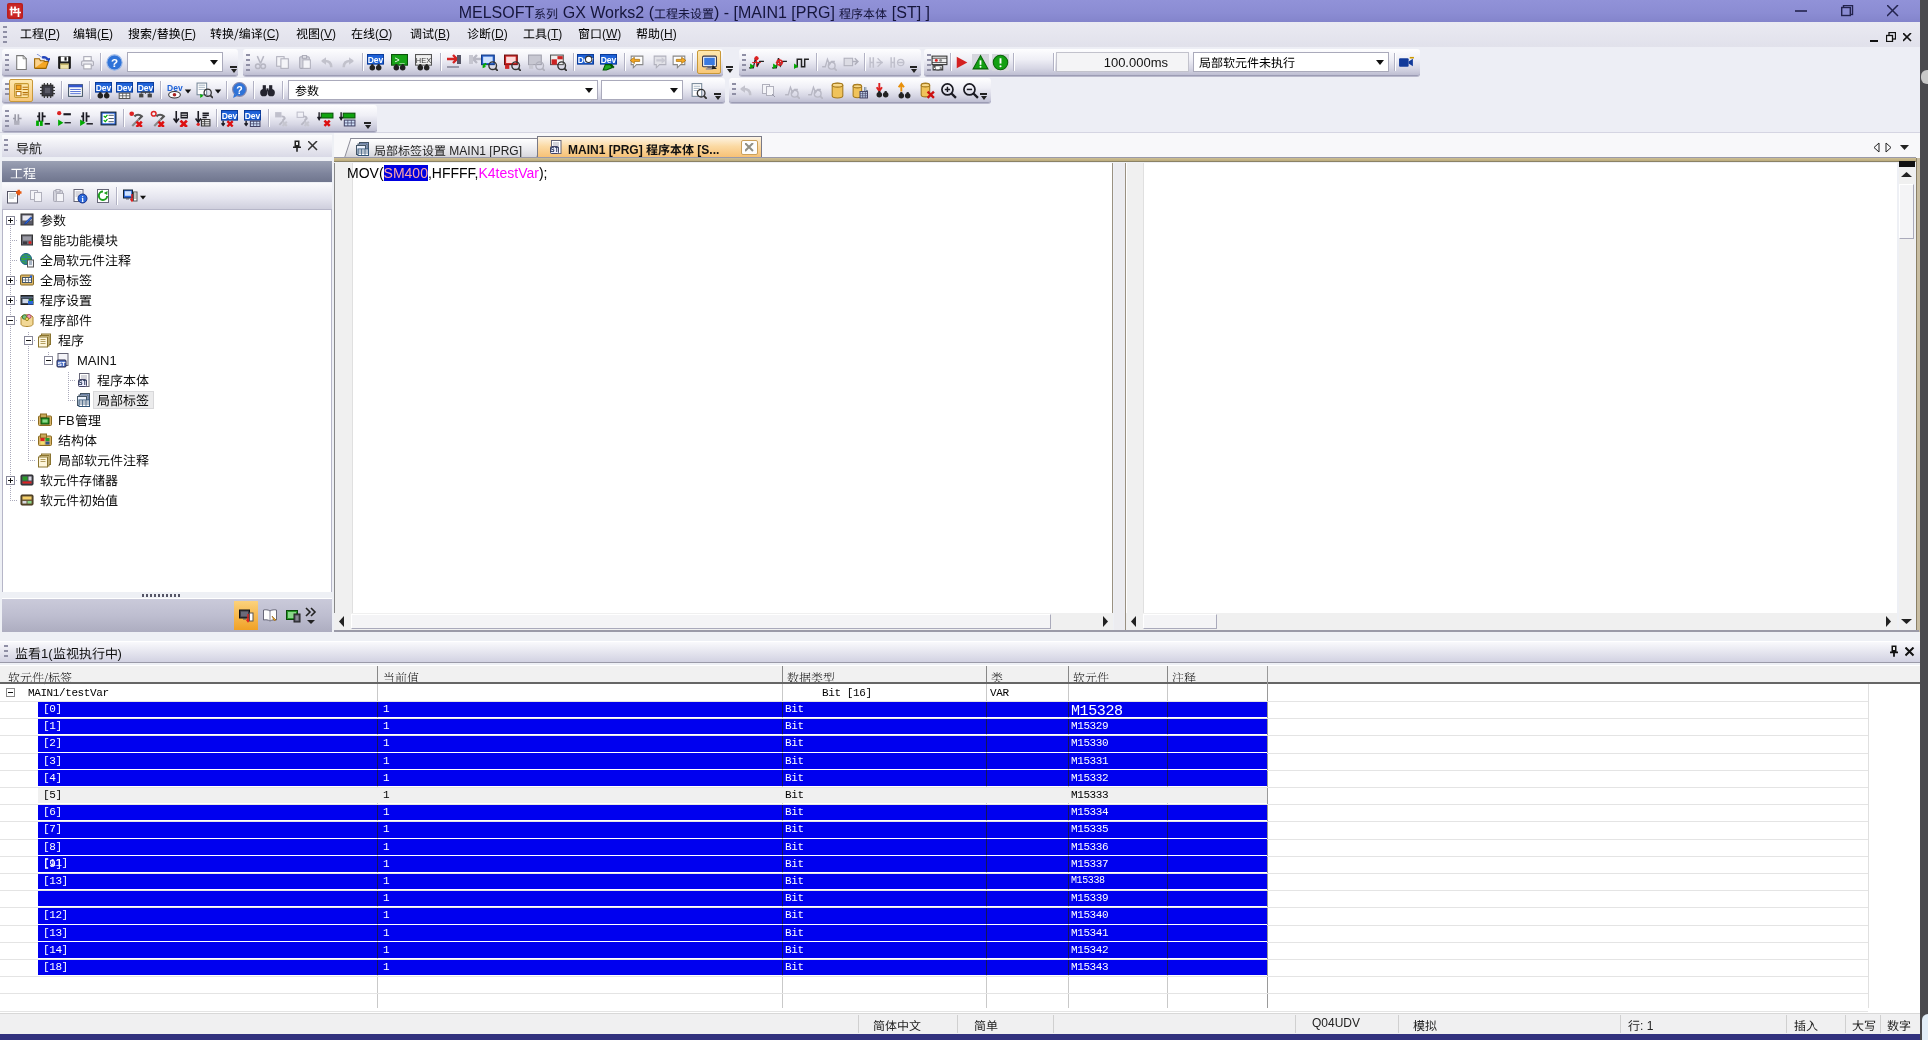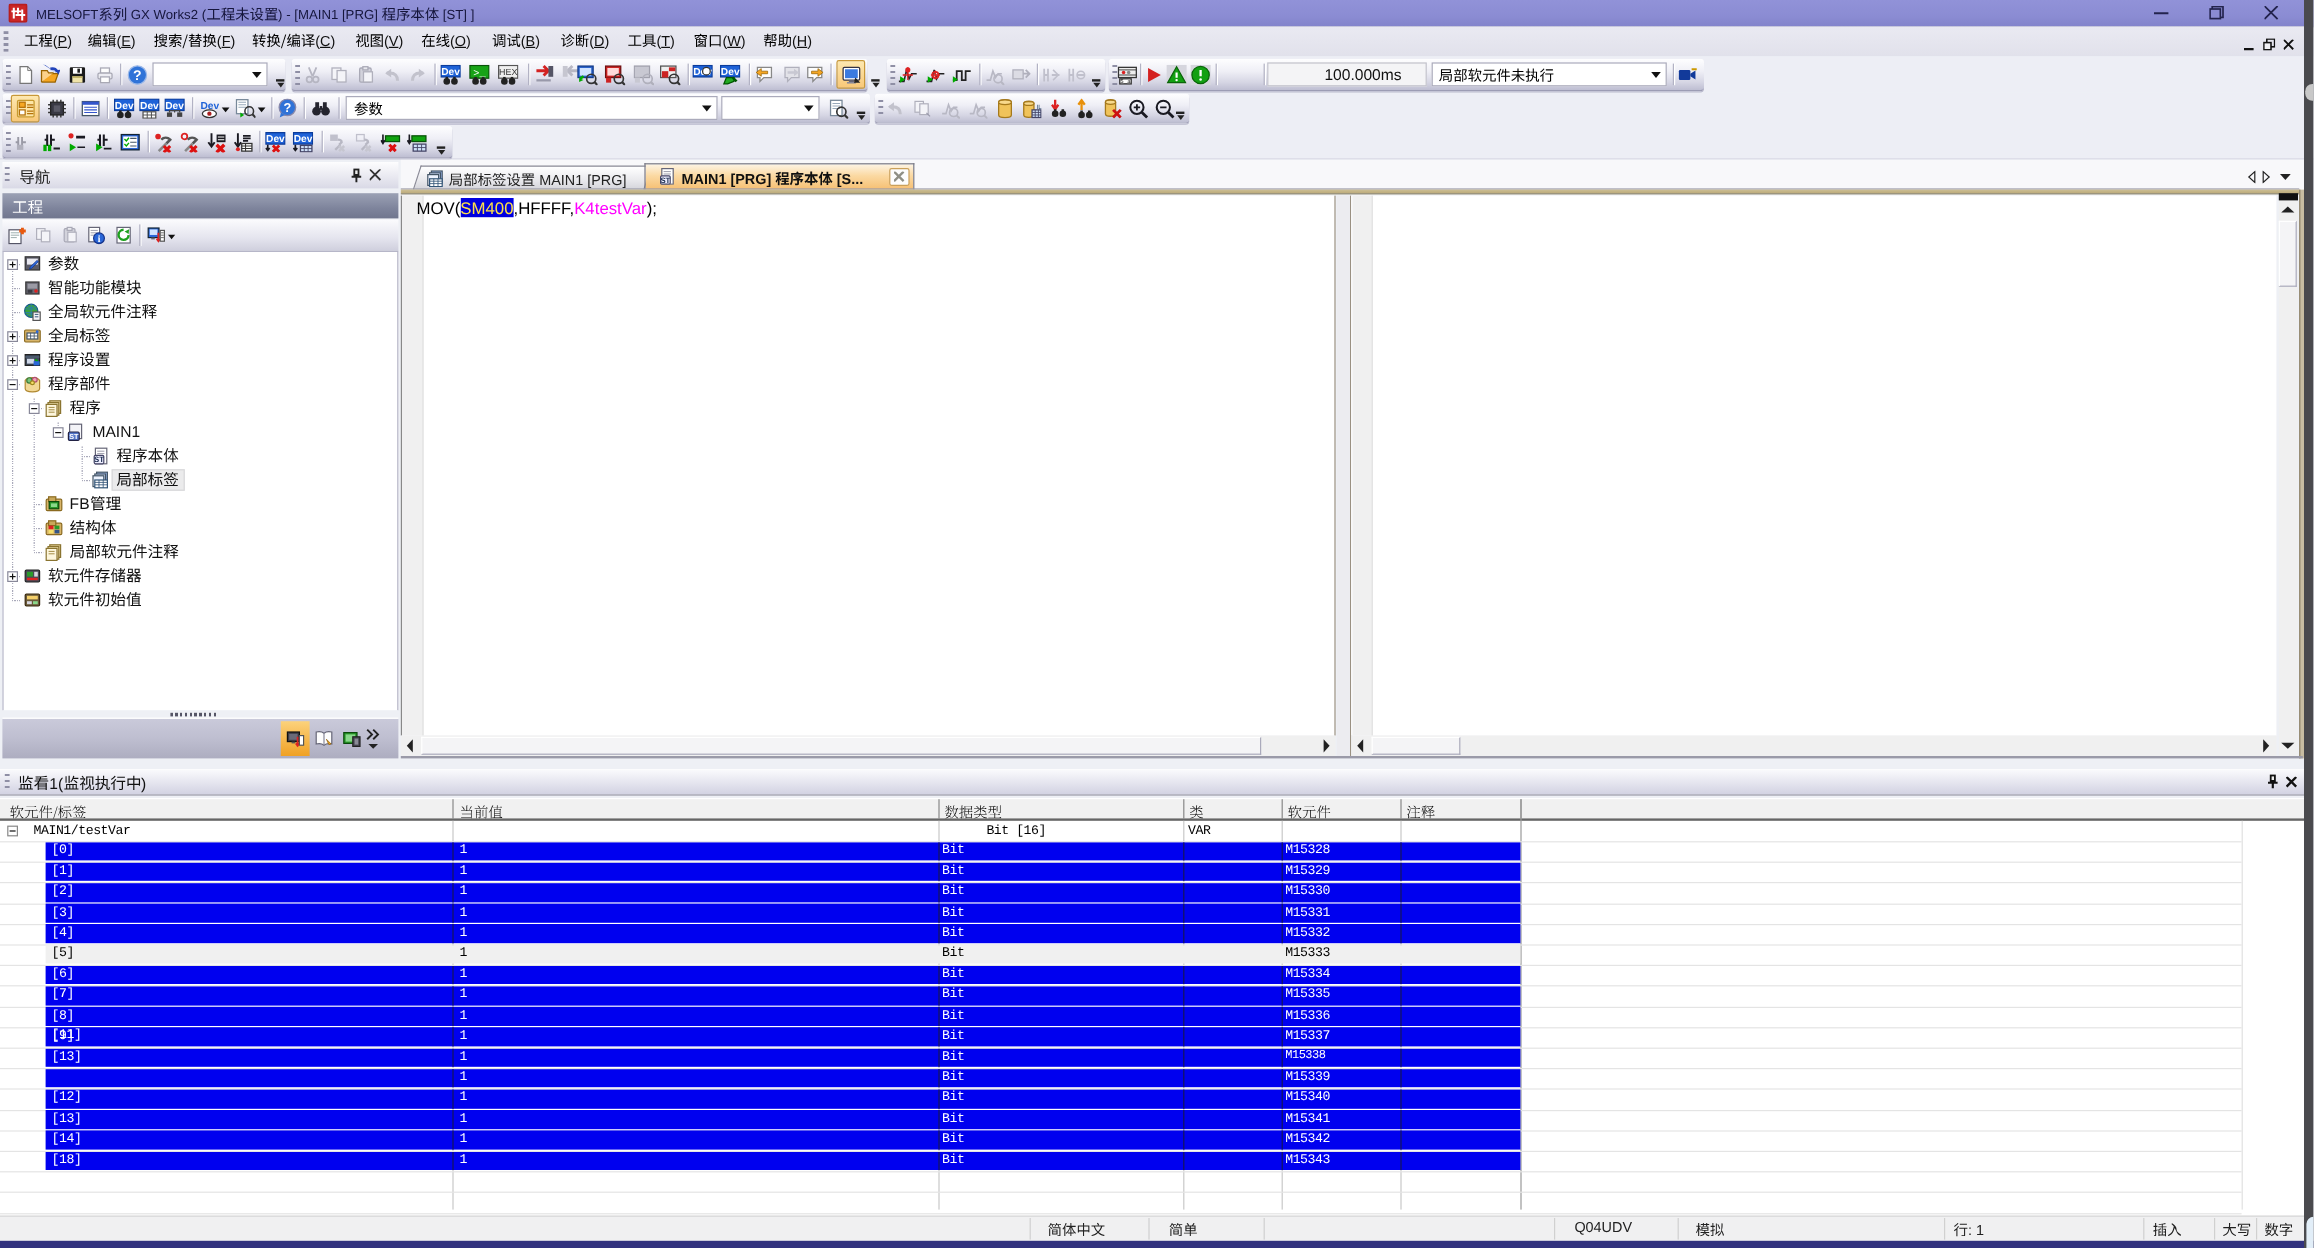--- a/index.html
+++ b/index.html
@@ -135,21 +135,21 @@
       <path id="g114" d="M5.5 -4.4L5.5 -3.6L0.8 -3.6L0.8 -2.7L5.5 -2.7L5.5 -0.2Q5.5 0 5.5 0Q5.5 0.1 5.2 0.1Q5 0.1 4.6 0.1Q4.2 0.1 3.4 0Q3.6 0.3 3.7 0.5Q3.8 0.7 3.8 0.9Q4.8 0.9 5.2 0.9Q5.5 0.9 5.9 0.8Q6.3 0.6 6.4 0.5Q6.5 0.4 6.5 -0.1L6.5 -2.7L11.2 -2.7L11.2 -3.6L6.5 -3.6L6.5 -4Q7.5 -4.6 8.1 -5Q8.6 -5.4 9.3 -6.2L8.7 -6.7L8.5 -6.6L2.8 -6.6L2.8 -5.8L7.6 -5.8Q7 -5.2 6.6 -5Q6.2 -4.7 5.5 -4.4ZM5.1 -9.9Q5.3 -9.6 5.4 -9.4Q5.5 -9.2 5.7 -8.8L1 -8.8L1 -6.3L1.8 -6.3L1.8 -8L10.1 -8L10.1 -6.3L11 -6.3L11 -8.8L6.8 -8.8Q6.6 -9.2 6.4 -9.5Q6.3 -9.8 6 -10.2L5.1 -9.9Z"></path>
     </defs>
   </svg>
 <div class="ab" style="left:0px;top:0px;width:1928px;height:22px;background:linear-gradient(180deg,#9192d8,#8b8cd3 60%,#8384cb);box-shadow:0 1px 0 #9a9ab2;">
     <svg class="ab" style="left:7px;top:3px;" width="16" height="16" viewBox="0 0 16 16">
       <rect x="0" y="0" width="16" height="16" rx="2" fill="#b81e1e"></rect>
       <rect x="1.5" y="1.5" width="13" height="13" fill="#cc2626"></rect>
       <path d="M4.5 3.5v9M8 3.5v5M11.5 5v9" stroke="#fff" stroke-width="1.7"></path>
       <path d="M2.5 6.5h8M6 9.5h8" stroke="#fff" stroke-width="1.5"></path>
     </svg>
-    <div class="ab" style="left:30px;top:4px;width:900px;height:15px;color:#16163c;font-size:11px;">MELSOFT<svg width="24" height="15.6" style="vertical-align:-3.4px;" fill="#16163c">
+    <div class="ab" style="left:30px;top:4px;width:900px;height:15px;color:#16163c;font-size:16px;text-align:right;">MELSOFT<svg width="24" height="15.6" style="vertical-align:-3.4px;" fill="#16163c">
         <use href="#g0" x="0" y="12.2"></use>
         <use href="#g1" x="12" y="12.2"></use>
       </svg> GX Works2 (<svg width="60" height="15.6" style="vertical-align:-3.4px;" fill="#16163c">
         <use href="#g2" x="0" y="12.2"></use>
         <use href="#g3" x="12" y="12.2"></use>
         <use href="#g4" x="24" y="12.2"></use>
         <use href="#g5" x="36" y="12.2"></use>
         <use href="#g6" x="48" y="12.2"></use>
       </svg>) - [MAIN1 [PRG] <svg width="48" height="15.6" style="vertical-align:-3.4px;" fill="#16163c">
         <use href="#g3" x="0" y="12.2"></use>
@@ -1098,21 +1098,21 @@
 <svg class="ab" style="left:1884px;top:142px;" width="9" height="11" viewBox="0 0 9 11">
     <path d="M2 1l5 4.5L2 10z" fill="none" stroke="#222"></path>
   </svg>
 <svg class="ab" style="left:1900px;top:145px;" width="9" height="5" viewBox="0 0 9 5">
     <path d="M0 0h9L4.5 5z" fill="#222"></path>
   </svg>
 <div class="ab" style="left:334px;top:157px;width:1582px;height:1px;background:#9a9aa8;"></div>
 <div class="ab" style="left:334px;top:158px;width:1582px;height:4px;background:linear-gradient(180deg,#cdbf94,#bcab7c);border-bottom:1px solid #8b8265;"></div>
 <div class="ab" style="left:334px;top:163px;width:779px;height:450px;background:#fff;border-left:1px solid #888;border-right:1px solid #9a9182;"></div>
 <div class="ab" style="left:335px;top:163px;width:18px;height:450px;background:#f0f0f0;border-right:1px solid #e0e0e0;"></div>
-<div class="ab mono" style="left:347px;top:165px;font-size:14px;color:#000;white-space:pre;font-family:'Liberation Sans',sans-serif">MOV(<span style="background:#0000e0;color:#fde047">SM400</span>,HFFFF,<span style="color:#ff00ff">K4testVar</span>);</div>
+<div class="ab mono" style="left:347px;top:165px;font-size:14px;color:#000;white-space:pre;font-family:'Liberation Sans',sans-serif">MOV(<span style="background:#0000e0;color:#fca5a5">SM400</span>,HFFFF,<span style="color:#ff00ff">K4testVar</span>);</div>
 <div class="ab" style="left:334px;top:613px;width:779px;height:17px;background:#f0f0f0;"></div>
 <svg class="ab" style="left:335px;top:614px;" width="15" height="15" viewBox="0 0 15 15">
     <path d="M9 2 4 7.5 9 13z" fill="#222"></path>
   </svg>
 <div class="ab" style="left:351px;top:614px;width:700px;height:15px;background:#f4f4f6;border:1px solid #aab;border-top-color:#fff;border-left-color:#fff"></div>
 <svg class="ab" style="left:1097px;top:614px;" width="15" height="15" viewBox="0 0 15 15">
     <path d="M6 2l5 5.5L6 13z" fill="#222"></path>
   </svg>
 <div class="ab" style="left:1114px;top:163px;width:12px;height:467px;background:#ececf0;border-right:1px solid #9a9182;"></div>
 <div class="ab" style="left:1126px;top:163px;width:771px;height:450px;background:#fff;"></div>
@@ -1224,21 +1224,21 @@
 <div class="ab" style="left:0px;top:1011px;width:1868px;height:1px;background:#e4e4e4"></div>
 <div class="ab" style="left:6px;top:688px;width:9px;height:9px;background:#fff;border:1px solid #888"></div>
 <div class="ab" style="left:8px;top:692px;width:5px;height:1px;background:#111"></div>
 <div class="ab mono" style="left:28px;top:687px;font-size:11px;letter-spacing:-.4px;color:#000">MAIN1/testVar</div>
 <div class="ab mono" style="left:822px;top:687px;font-size:11px;letter-spacing:-.4px;color:#000">Bit [16]</div>
 <div class="ab mono" style="left:990px;top:687px;font-size:11px;letter-spacing:-.4px;color:#000">VAR</div>
 <div class="ab" style="left:38px;top:701.5px;width:1229px;height:15.8px;background:#0000ef"></div>
 <div class="ab mono" style="left:43px;top:703.0px;font-size:11px;letter-spacing:-.4px;color:#fff">[0]</div>
 <div class="ab mono" style="left:383px;top:703.0px;font-size:11px;letter-spacing:-.4px;color:#fff">1</div>
 <div class="ab mono" style="left:785px;top:703.0px;font-size:11px;letter-spacing:-.4px;color:#fff">Bit</div>
-<div class="ab mono" style="left:1071px;top:703.0px;font-size:11px;letter-spacing:-.4px;color:#fff">M15328</div>
+<div class="ab mono" style="left:1071px;top:703.0px;font-size:15px;letter-spacing:-.4px;color:#fff">M15328</div>
 <div class="ab" style="left:377px;top:701.5px;width:1px;height:15.8px;background:#14145a"></div>
 <div class="ab" style="left:782px;top:701.5px;width:1px;height:15.8px;background:#14145a"></div>
 <div class="ab" style="left:986px;top:701.5px;width:1px;height:15.8px;background:#14145a"></div>
 <div class="ab" style="left:1068px;top:701.5px;width:1px;height:15.8px;background:#14145a"></div>
 <div class="ab" style="left:1167px;top:701.5px;width:1px;height:15.8px;background:#14145a"></div>
 <div class="ab" style="left:38px;top:718.7px;width:1229px;height:15.8px;background:#0000ef"></div>
 <div class="ab mono" style="left:43px;top:720.2px;font-size:11px;letter-spacing:-.4px;color:#fff">[1]</div>
 <div class="ab mono" style="left:383px;top:720.2px;font-size:11px;letter-spacing:-.4px;color:#fff">1</div>
 <div class="ab mono" style="left:785px;top:720.2px;font-size:11px;letter-spacing:-.4px;color:#fff">Bit</div>
 <div class="ab mono" style="left:1071px;top:720.2px;font-size:11px;letter-spacing:-.4px;color:#fff">M15329</div>

